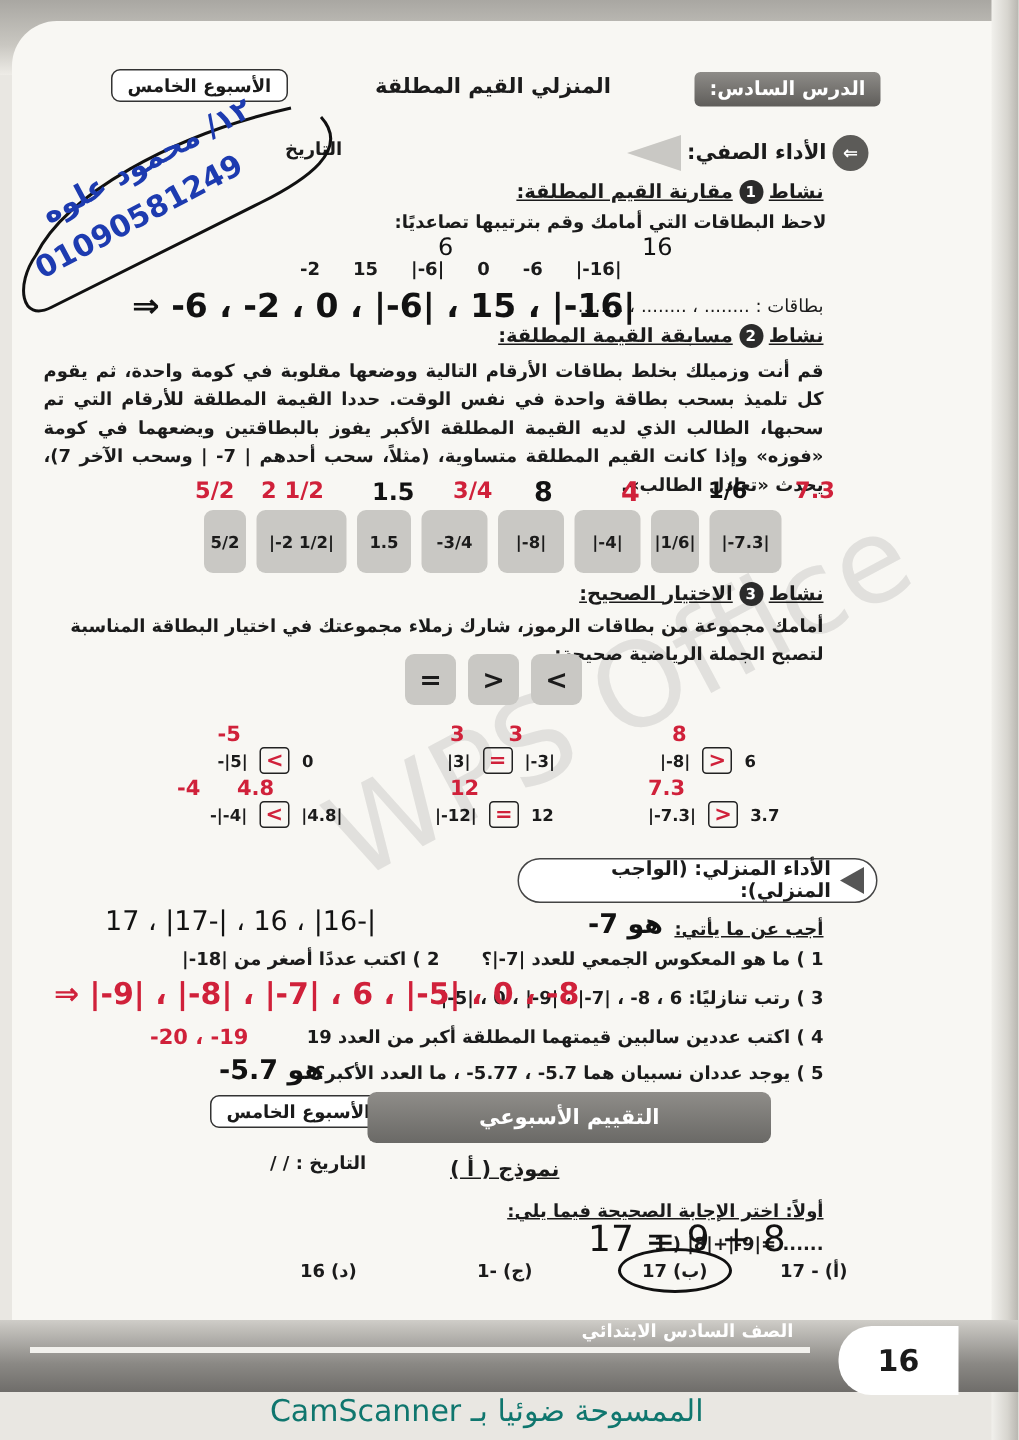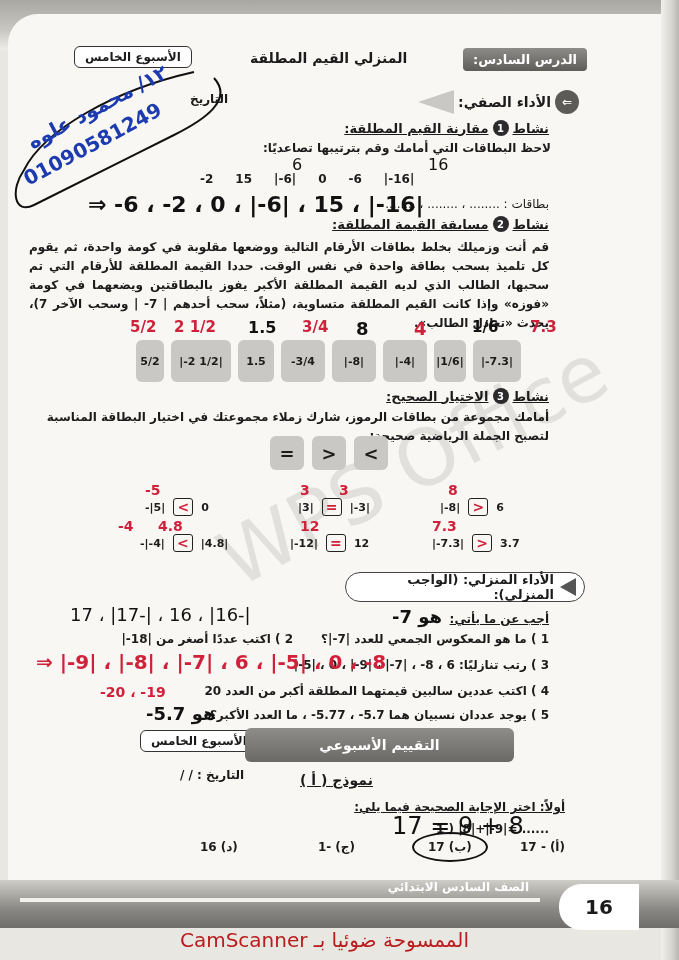--- a/index.html
+++ b/index.html
@@ -54,21 +54,21 @@
   .weekly-bar { left: 245px; top: 728px; width: 269px; height: 34px; background: linear-gradient(180deg,#8f8d89,#6a6966);
     border-radius: 6px; color:#fff; font-size: 14px; font-weight:bold; display:flex; align-items:center; justify-content:center; }
   .week-badge2 { left: 140px; top: 730px; border: 1.5px solid #333; border-radius: 6px; padding: 3px 10px; font-size: 12px; font-weight:bold; background:#fff; }
 
   .footer-band { left: 0; top: 880px; width: 679px; height: 48px;
     background: linear-gradient(180deg, #cfcdc8 0%, #8b8985 60%, #6f6d6a 100%); }
   .footer-line { left: 20px; top: 898px; width: 520px; height: 4px; background: #f2f1ed; }
   .footer-grade { right: 150px; top: 880px; font-size: 12px; color:#fff; font-weight:bold; }
   .page-num { right: 40px; top: 884px; width: 80px; height: 46px; background:#fff; border-radius: 22px 0 0 22px;
     display:flex; align-items:center; justify-content:center; font-size: 20px; font-weight:bold; }
-  .cam-text { right: 210px; top: 928px; font-size: 20px; color: #b91c1c; }
+  .cam-text { right: 210px; top: 928px; font-size: 20px; color: #0f766e; }
 
   .watermark { left: 200px; top: 420px; font-size: 78px; color: rgba(120,120,120,0.18); transform: rotate(-28deg); font-family:"DejaVu Sans", sans-serif; }
 </style>
 </head>
 <body>
 
 <div class="scan-top"></div>
 <div class="page"></div>
 <div class="scan-right"></div>
 
@@ -202,30 +202,30 @@
 <div class="abs txt rtl" style="right:130px;top:610px;text-decoration:underline">أجب عن ما يأتي:</div>
 <div class="abs hand-black rtl" style="left:392px;top:606px;font-size:18px;font-weight:bold">هو 7-</div>
 <div class="abs hand-black" style="left:70px;top:604px;font-size:18px;direction:rtl">|-16| ، 16 ، |-17| ، 17</div>
 
 <div class="abs rtl" style="right:130px;top:632px;font-size:12px;font-weight:bold;display:flex;gap:28px">
   <span><span>1</span> ) <span>ما هو المعكوس الجمعي للعدد |7-|؟</span></span>
   <span><span>2</span> ) <span>اكتب عددًا أصغر من |18-|</span></span>
 </div>
 <div class="abs rtl" style="right:130px;top:658px;font-size:12px;font-weight:bold"><span>3</span> ) <span>رتب تنازليًا: 6 ، 8- ، |7-| ، |9-| ، 0 ، |5-|</span></div>
 <div class="abs hand-red" style="left:36px;top:650px;font-size:20px;direction:ltr">⇒ |-9| ، |-8| ، |-7| ، 6 ، |-5| ، 0 ، -8</div>
-<div class="abs rtl" style="right:130px;top:684px;font-size:12px;font-weight:bold"><span>4</span> ) <span>اكتب عددين سالبين قيمتهما المطلقة أكبر من العدد 20</span></div>
+<div class="abs rtl" style="right:130px;top:684px;font-size:12px;font-weight:bold"><span>4</span> ) <span>اكتب عددين سالبين قيمتهما المطلقة أكبر من العدد 19</span></div>
 <div class="abs hand-red" style="left:100px;top:684px;font-size:14px">-20 ، -19</div>
 <div class="abs rtl" style="right:130px;top:708px;font-size:12px;font-weight:bold"><span>5</span> ) <span>يوجد عددان نسبيان هما 5.7- ، 5.77- ، ما العدد الأكبر؟</span></div>
 <div class="abs hand-black rtl" style="left:146px;top:703px;font-size:18px;font-weight:bold">هو 5.7-</div>
 
 <div class="abs week-badge2 rtl">الأسبوع الخامس</div>
 <div class="abs weekly-bar rtl">التقييم الأسبوعي</div>
 <div class="abs rtl" style="left:300px;top:772px;font-size:14px;font-weight:bold;text-decoration:underline">نموذج ( أ )</div>
 <div class="abs rtl" style="left:180px;top:768px;font-size:12px;font-weight:bold">التاريخ :   /   /</div>
-<div class="abs rtl" style="right:114px;top:800px;font-size:12px;font-weight:bold;text-decoration:underline">أولاً: اختر الإجابة الصحيحة فيما يلي:</div>
+<div class="abs rtl" style="right:130px;top:800px;font-size:12px;font-weight:bold;text-decoration:underline">أولاً: اختر الإجابة الصحيحة فيما يلي:</div>
 <div class="abs rtl" style="right:130px;top:822px;font-size:12px;font-weight:bold">1 ) |8|+|-9|= ......</div>
 <div class="abs hand-black" style="left:392px;top:812px;font-size:24px;direction:ltr">17 = 9 + 8</div>
 
 <div class="abs rtl" style="left:520px;top:840px;font-size:12px;font-weight:bold;display:flex;gap:4px">
   <span>(أ)</span>
     <span>- 17</span>
 </div>
 <div class="abs rtl" style="left:412px;top:832px;font-size:12px;font-weight:bold;display:flex;gap:4px;border:2px solid #111;border-radius:50%;padding:6px 14px">
   <span>(ب)</span>
     <span>17</span>

